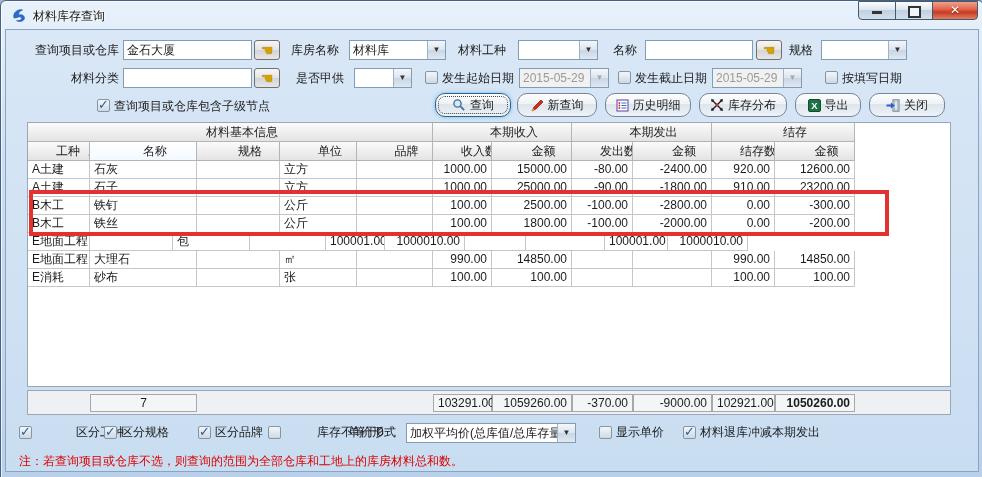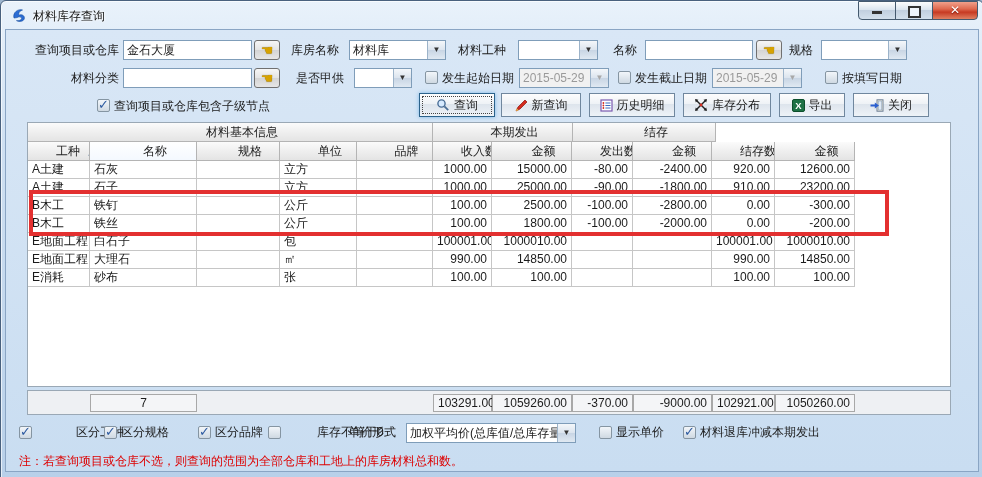--- a/index.html
+++ b/index.html
@@ -34,23 +34,23 @@
   .combo .val{flex:1;line-height:18px;padding:0 3px;white-space:nowrap;overflow:hidden;}
   .combo .arrow{width:17px;border-left:1px solid #9cb3c9;background:linear-gradient(#f4f7fa,#dbe4ee 50%,#c8d5e4 51%,#e0e9f2);
     text-align:center;line-height:18px;font-size:8px;color:#333;}
   .combo.disabled{background:#f1f1f1;}
   .combo.disabled .val{color:#9a9a9a;}
   .combo.disabled .arrow{color:#a8a8a8;}
   .cb{position:absolute;width:13px;height:13px;box-sizing:border-box;border:1px solid #8595a2;border-radius:2px;
     background:linear-gradient(#f2f6fa,#cfd9e2);}
   .cb.checked::after{content:"✓";position:absolute;left:0px;top:-3px;font-size:13px;font-weight:bold;color:#2c5aa0;}
   
-  .btn{position:absolute;top:92px;height:24px;box-sizing:border-box;border:1px solid #70879e;border-radius:0;
+  .btn{position:absolute;top:92px;height:24px;box-sizing:border-box;border:1px solid #70879e;border-radius:10px;
     background:linear-gradient(#fdfdfd,#eef2f6 45%,#dde4ec 46%,#eef3f8);
-    display:flex;align-items:center;justify-content:center;gap:4px;font-size:12px;cursor:default;}
+    display:flex;align-items:center;justify-content:center;gap:4px;font-size:12px;cursor:default;margin-left:16px;}
   .btn.focused{border-color:#2b628b;box-shadow:0 0 4px #7ab8e8;outline:1px dotted #444;outline-offset:-4px;}
   .btn svg{flex:0 0 auto;}
   
   .grid{position:absolute;left:26px;top:121px;width:924px;height:265px;background:#fff;border:1px solid #9aa8b5;box-sizing:border-box;overflow:hidden;}
   .hrow,.trow{display:flex;}
   .cell{box-sizing:border-box;border-right:1px solid #c6c6c6;border-bottom:1px solid #c6c6c6;
     height:18px;line-height:17px;padding:0 4px;white-space:nowrap;overflow:hidden;font-size:12px;}
   .hrow .cell{height:19px;line-height:18px;background:linear-gradient(#fbfbfb,#efefef 50%,#e4e4e4);
     border-right:1px solid #b4b4b4;border-bottom:1px solid #b4b4b4;text-align:center;color:#222;padding-left:28px;}
   .hrow .cell.hl{background:linear-gradient(#ffffff,#f4f9ff);}
@@ -188,20 +188,21 @@
       <rect x="8.3" y="2" width="3.4" height="9" fill="#dfe9f4" stroke="#8fa6bd" stroke-width="0.6"></rect>
       <line x1="0.5" y1="6.5" x2="6" y2="6.5" stroke="#2a5fd0" stroke-width="1.8"></line>
       <polygon points="9,6.5 4.8,3.4 4.8,9.6" fill="#2a5fd0"></polygon>
     </svg>
     <span>关闭</span>
   </div>
 
   <div class="grid">
     <div class="hrow">
       <div class="cell g0">材料基本信息</div>
+      <div class="cell g1">本期收入</div>
       <div class="cell g2">本期发出</div>
       <div class="cell g3">结存</div>
     </div>
     <div class="hrow">
       <div class="cell c0"><span>工种</span><span class="sort-tri">△</span></div>
       <div class="cell c1 hl">名称</div>
       <div class="cell c2">规格</div>
       <div class="cell c3">单位</div>
       <div class="cell c4">品牌</div>
       <div class="cell c5">收入数量</div>
@@ -259,21 +260,20 @@
           <div class="cell c4 a-l"></div>
           <div class="cell c5 a-r">100.00</div>
           <div class="cell c6 a-r">1800.00</div>
           <div class="cell c7 a-r">-100.00</div>
           <div class="cell c8 a-r">-2000.00</div>
           <div class="cell c9 a-r">0.00</div>
           <div class="cell c10 a-r">-200.00</div>
         </div>
         <div class="trow">
           <div class="cell c0 a-c">E地面工程</div>
-          <div class="cell c1 a-l">白石子</div>
           <div class="cell c2 a-l"></div>
           <div class="cell c3 a-c">包</div>
           <div class="cell c4 a-l"></div>
           <div class="cell c5 a-r">100001.00</div>
           <div class="cell c6 a-r">1000010.00</div>
           <div class="cell c7 a-r"></div>
           <div class="cell c8 a-r"></div>
           <div class="cell c9 a-r">100001.00</div>
           <div class="cell c10 a-r">1000010.00</div>
         </div>
@@ -308,21 +308,21 @@
 
   <div class="redbox"></div>
 
   <div class="summary">
     <div class="sumbox cnt" style="left:62px;width:107px;">7</div>
     <div class="sumbox num" style="left:405px;width:59px;">103291.00</div>
     <div class="sumbox num" style="left:464px;width:80px;">1059260.00</div>
     <div class="sumbox num" style="left:544px;width:61px;">-370.00</div>
     <div class="sumbox num" style="left:605px;width:79px;">-9000.00</div>
     <div class="sumbox num" style="left:684px;width:63px;">102921.00</div>
-    <div class="sumbox num" style="left:747px;width:80px;">1050260.00</div>
+    <div class="sumbox num" style="left:747px;width:80px;font-weight:bold;">1050260.00</div>
   </div>
 
   <span class="cb checked" style="left:18px;top:425px;"></span>
   <span class="ftr-lbl" style="left:35px;padding-left:40px;">区分工种</span>
   <span class="cb checked" style="left:103px;top:425px;"></span>
   <span class="ftr-lbl" style="left:120px;">区分规格</span>
   <span class="cb checked" style="left:197px;top:425px;"></span>
   <span class="ftr-lbl" style="left:214px;">区分品牌</span>
   <span class="cb" style="left:267px;top:425px;"></span>
   <span class="ftr-lbl" style="left:284px;margin-left:32px;">库存不等于0</span>

